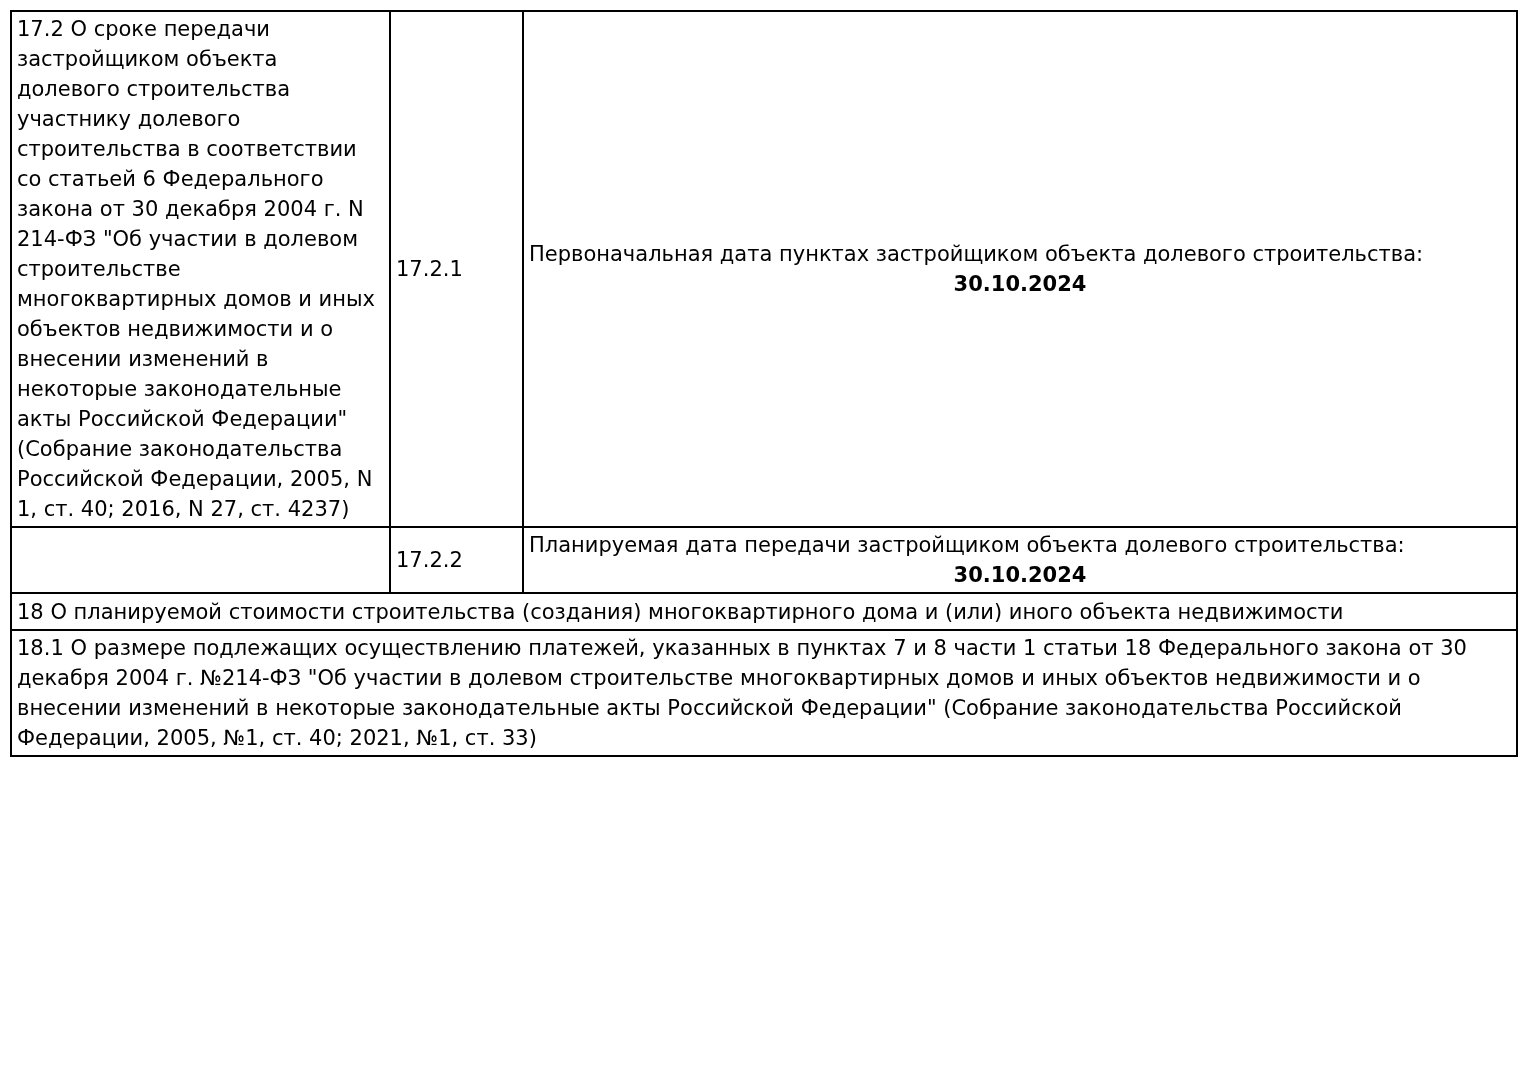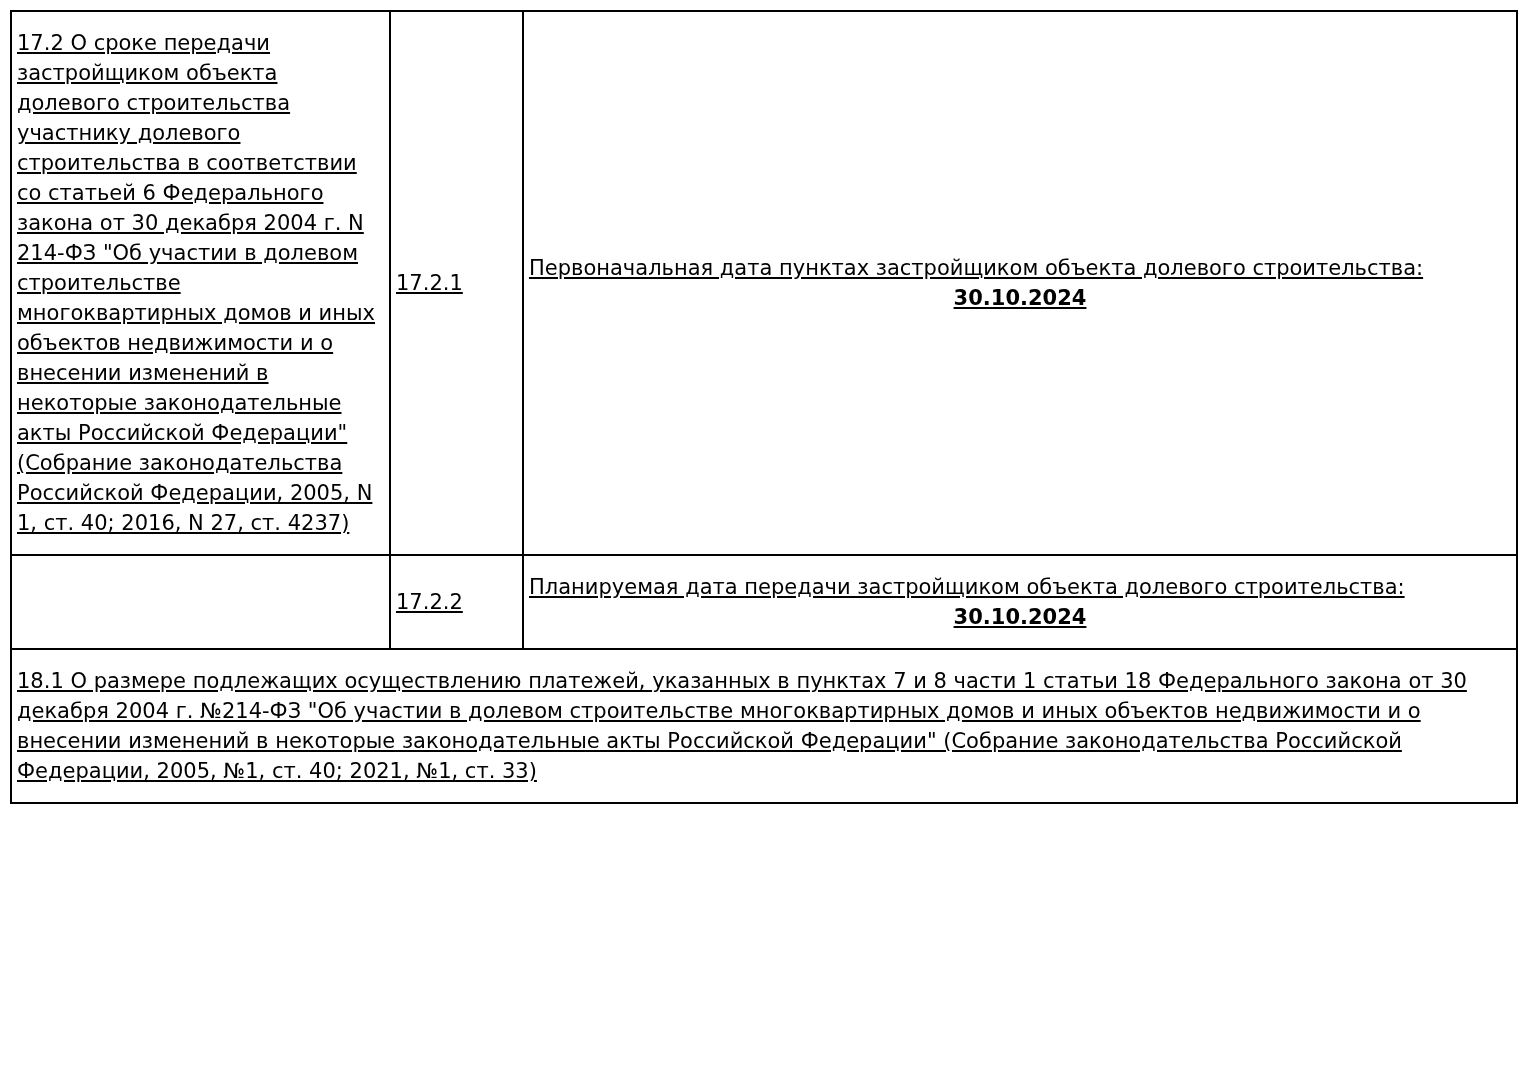--- a/index.html
+++ b/index.html
@@ -16,27 +16,26 @@
   }
   table.decl {
     border-collapse: collapse;
     table-layout: fixed;
     width: 1506px;
     margin: 10px 0 0 10px;
     background: #ffffff;
   }
   table.decl td {
     border: 2px solid #000000;
-    padding: 16px 5px;
+    padding: 2px 5px;
     font-size: 21px;
     line-height: 30px;
     vertical-align: middle;
     overflow: hidden;
     word-wrap: break-word;
-    text-decoration: underline;
   }
   td.section-col { vertical-align: top; }
   td.num-col { vertical-align: middle; }
   td.val-col { vertical-align: middle; }
   tr.r-17-2   { height: 492px; }
   tr.r-17-2-2 { height: 64px; }
   tr.r-18-hdr { height: 37px; }
   tr.r-18-1   { height: 62px; }
   tr.r-18-1-note { height: 90px; }
   .bold { font-weight: bold; text-align: center; }
@@ -63,19 +62,22 @@
 
     <tr class="r-17-2-2">
       <td class="section-col"></td>
       <td class="num-col">17.2.2</td>
       <td class="val-col">
         <div>Планируемая дата передачи застройщиком объекта долевого строительства:</div>
         <div class="bold">30.10.2024</div>
       </td>
     </tr>
 
+    <tr class="r-18-hdr">
+      <td colspan="3">18 О планируемой стоимости строительства (создания) многоквартирного дома и (или) иного объекта недвижимости</td>
+    </tr>
 
 
     <tr class="r-18-1-note">
       <td colspan="3">18.1 О размере подлежащих осуществлению платежей, указанных в пунктах 7 и 8 части 1 статьи 18 Федерального закона от 30 декабря 2004 г. №214-ФЗ "Об участии в долевом строительстве многоквартирных домов и иных объектов недвижимости и о внесении изменений в некоторые законодательные акты Российской Федерации" (Собрание законодательства Российской Федерации, 2005, №1, ст. 40; 2021, №1, ст. 33)</td>
     </tr>
   </tbody>
 </table>
 
 </body></html>

